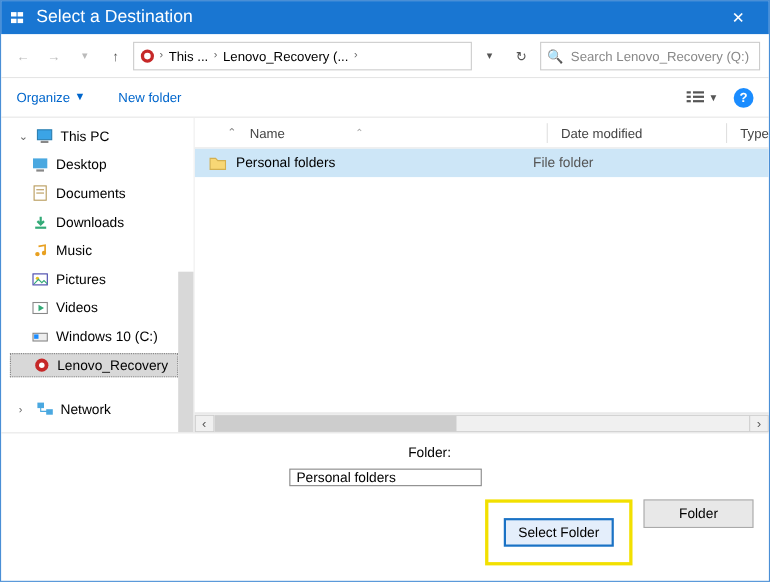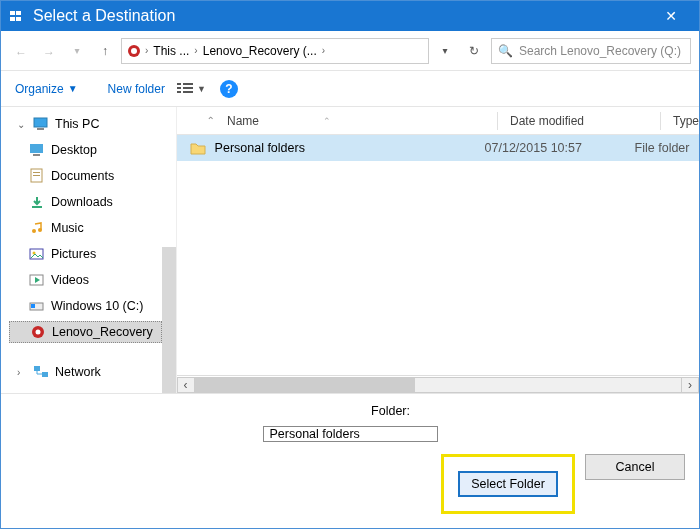--- a/index.html
+++ b/index.html
@@ -55,22 +55,21 @@
     width:200px; height:26px; border:1px solid #ccc;
     display:flex; align-items:center; padding:0 6px; color:#888;
     font-style: italic; font-size:12px;
   }
   .search .sicon { margin-right:6px; font-style:normal; color:#888; }
 
   
   .toolbar {
     height: 36px; display:flex; align-items:center; padding: 0 14px;
     border-bottom: 1px solid #e5e5e5; color:#0066cc;
-    justify-content: flex-start;
-    gap: 12px;
+    justify-content: space-between;
   }
   .toolbar .left { display:flex; align-items:center; gap:30px; }
   .toolbar .organize { display:flex; align-items:center; gap:4px; }
   .toolbar .right { display:flex; align-items:center; gap:14px; }
   .viewbtn { display:flex; align-items:center; gap:2px; color:#555;}
   .help-icon {
     width:18px;height:18px;border-radius:50%;
     background:#1a8cff;color:#fff;display:flex;align-items:center;justify-content:center;
     font-weight:bold;font-size:12px;
   }
@@ -346,21 +345,20 @@
         <span class="col type">Type</span>
       </div>
       <div class="filelist">
         <div class="row sel">
           <span class="ricon">
             <svg width="16" height="14">
                 <path d="M1 3 h5 l2 2 h7 v8 h-14 z" fill="#f8d775" stroke="#d4b050"></path>
               </svg>
           </span>
           <span class="rname">Personal folders</span>
-          <span class="rdate">07/12/2015 10:57</span>
           <span class="rtype">File folder</span>
         </div>
       </div>
       <div class="hscroll">
         <span class="arrowbtn">‹</span>
         <div class="track">
             <div class="thumb"></div>
           </div>
         <span class="arrowbtn">›</span>
       </div>
@@ -370,15 +368,15 @@
 
 <div class="bottom">
   <div class="folderrow">
     <label>Folder:</label>
     <input type="text" value="Personal folders" style="">
   </div>
   <div class="buttons">
     <span class="highlight-box">
       <span class="btn primary">Select Folder</span>
     </span>
-    <span class="btn">Cancel</span>
+    <span class="btn">Folder</span>
   </div>
 </div>
 
 </body></html>

